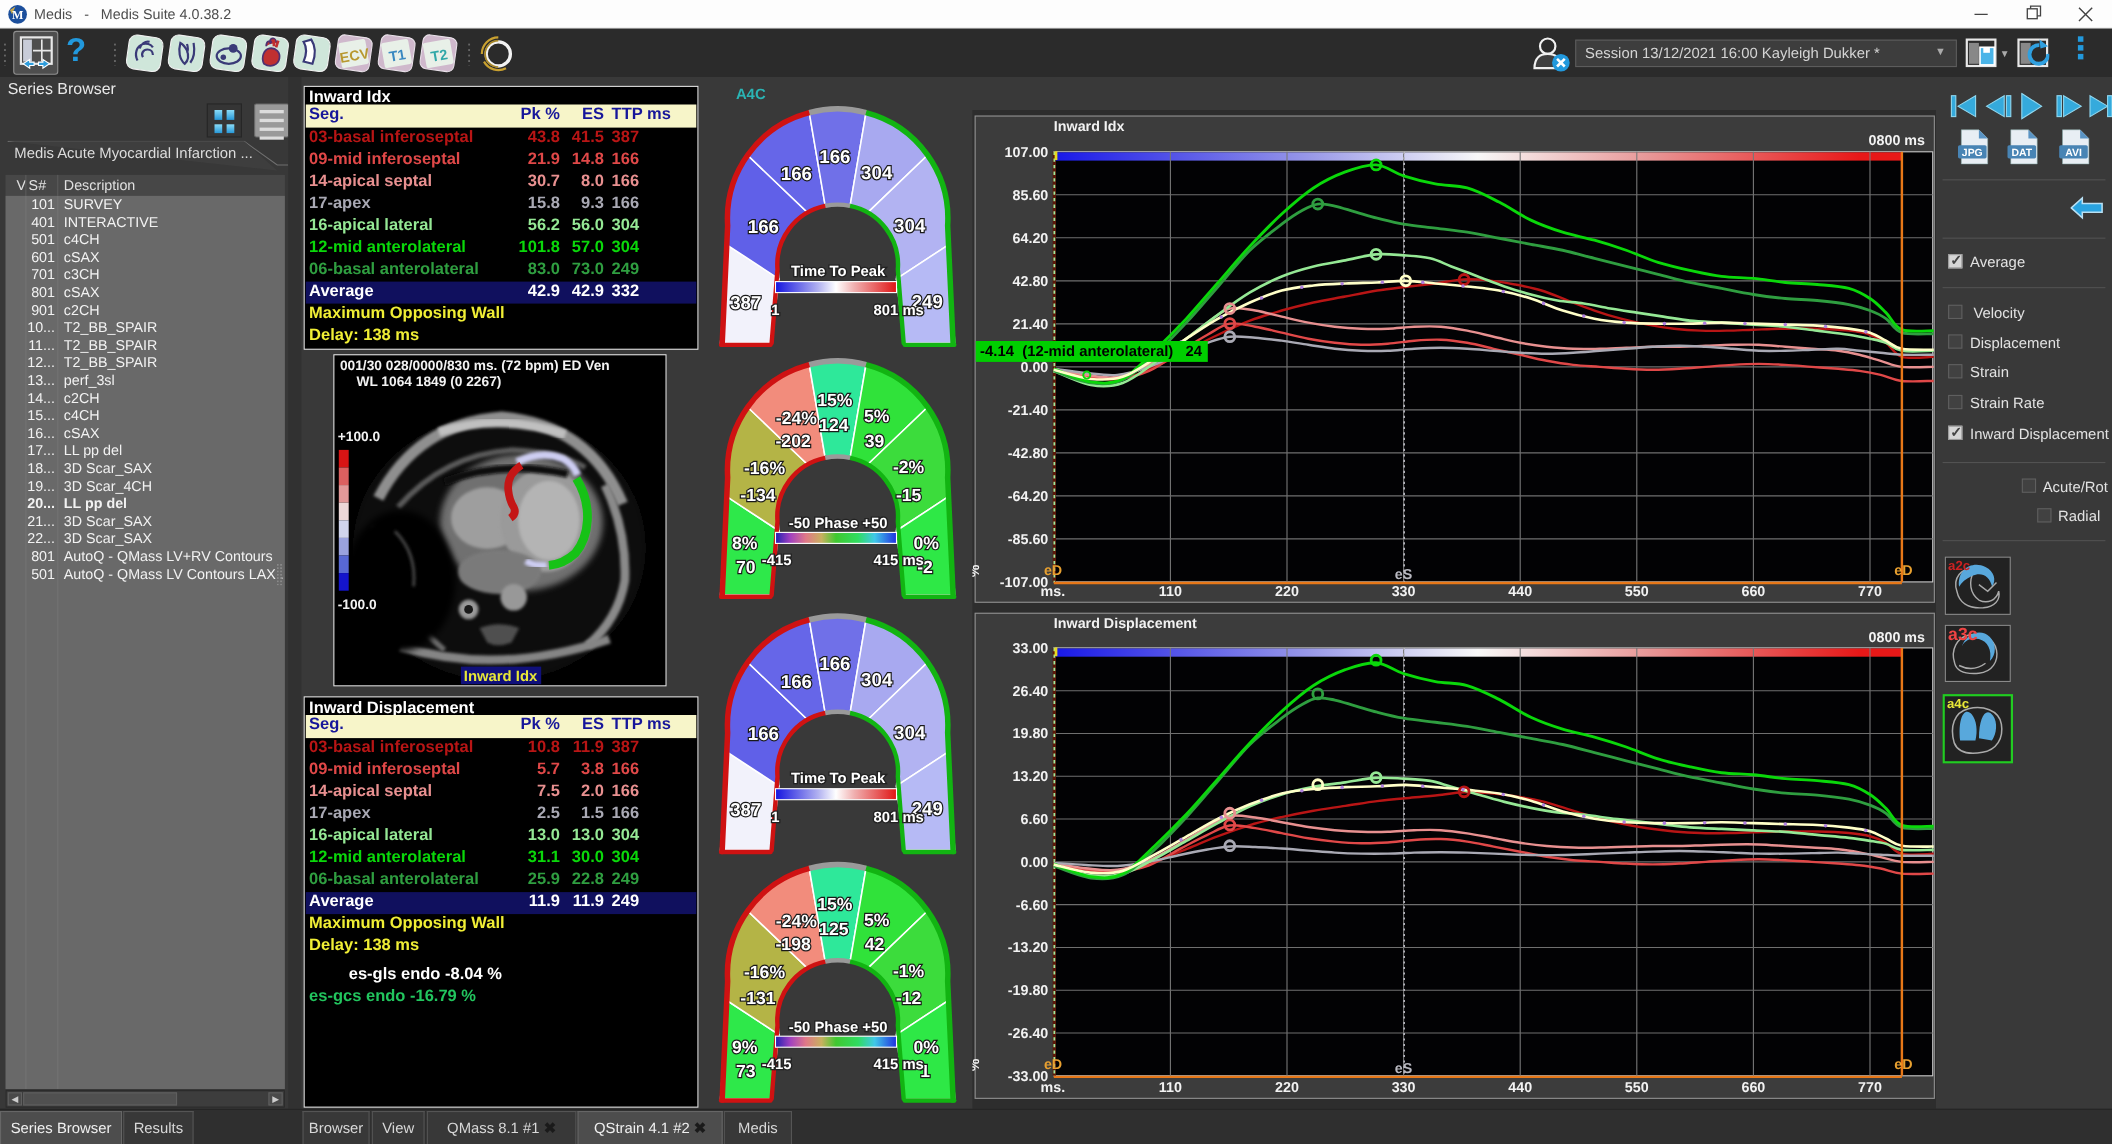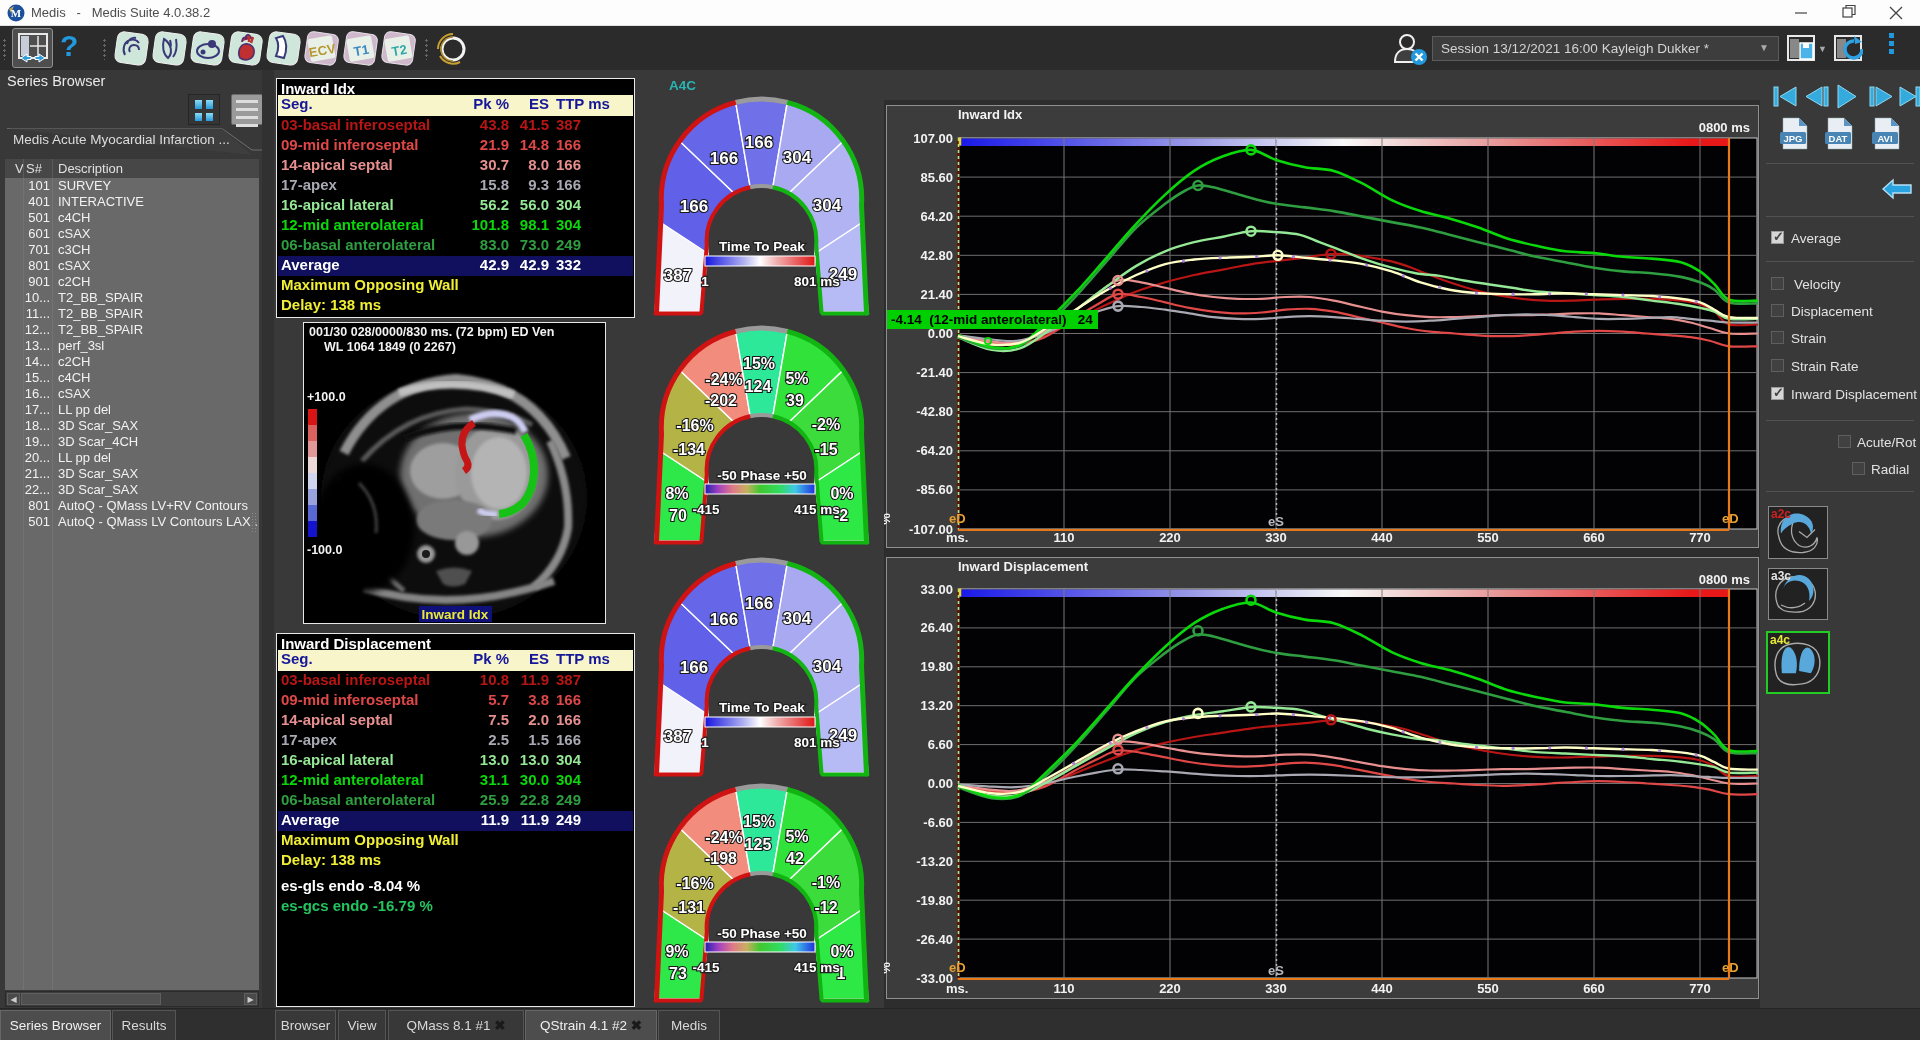--- a/index.html
+++ b/index.html
@@ -224,21 +224,21 @@
         <span class="ldesc">LL pp del</span>
       </div>
       <div class="lrow" style="top:240.0px;">
         <span class="lnum">18...</span>
         <span class="ldesc">3D Scar_SAX</span>
       </div>
       <div class="lrow" style="top:256.0px;">
         <span class="lnum">19...</span>
         <span class="ldesc">3D Scar_4CH</span>
       </div>
-      <div class="lrow" style="top:272.0px;">
+      <div class="lrow" style="top:272.0px;font-weight:bold;">
         <span class="lnum">20...</span>
         <span class="ldesc">LL pp del</span>
       </div>
       <div class="lrow" style="top:288.0px;">
         <span class="lnum">21...</span>
         <span class="ldesc">3D Scar_SAX</span>
       </div>
       <div class="lrow" style="top:304.0px;">
         <span class="lnum">22...</span>
         <span class="ldesc">3D Scar_SAX</span>
@@ -294,21 +294,21 @@
     </div>
     <div class="srow" style="top:117px;color:#95e895;">
       <span class="sc1">16-apical lateral</span>
       <span class="sc2">56.2</span>
       <span class="sc3">56.0</span>
       <span class="sc4">304</span>
     </div>
     <div class="srow" style="top:137px;color:#0ad80a;">
       <span class="sc1">12-mid anterolateral</span>
       <span class="sc2">101.8</span>
-      <span class="sc3">98.1</span>
+      <span class="sc3">57.0</span>
       <span class="sc4">304</span>
     </div>
     <div class="srow" style="top:157px;color:#2f9e40;">
       <span class="sc1">06-basal anterolateral</span>
       <span class="sc2">83.0</span>
       <span class="sc3">73.0</span>
       <span class="sc4">249</span>
     </div>
     <div class="srow" style="top:177px;background:#10105e;color:#fff;">
       <span class="sc1">Average</span>
@@ -378,21 +378,21 @@
       <span class="sc2">11.9</span>
       <span class="sc3">11.9</span>
       <span class="sc4">249</span>
     </div>
     <div class="srow" style="top:197px;color:#f0ee35;">
       <span class="sc1">Maximum Opposing Wall</span>
     </div>
     <div class="srow" style="top:217px;color:#f0ee35;">
       <span class="sc1">Delay: 138 ms</span>
     </div>
-    <div class="srow" style="top:243px;color:#fff;">
+    <div class="srow" style="top:243px;color:#fff;margin-left:36px;">
       <span class="sc1">es-gls endo -8.04 %</span>
     </div>
     <div class="srow" style="top:263px;color:#22c55e;">
       <span class="sc1">es-gcs endo -16.79 %</span>
     </div>
   </div>
 <div class="abs" style="left:303px;top:322px;width:303px;height:302px;background:#000;border:1px solid #e8e8e8;"></div>
 <svg class="abs" style="left:304px;top:323px;" width="301" height="300" viewBox="0 0 301 300">
 <defs>
  <filter id="b1" x="-30%" y="-30%" width="160%" height="160%">
@@ -841,21 +841,21 @@
 <path d="M12 26 C10 10 24 2 36 8 C44 12 46 20 42 26 C40 16 32 12 24 16 C18 19 14 22 12 26 Z" fill="#58a8dc"></path>
 <path d="M30 24 l8 6 8-8" fill="none" stroke="#aaa" stroke-width="1.3"></path>
     </svg>
 <div class="abs" style="left:2px;top:0px;color:#cc2222;font-size:12px;font-weight:bold;">a2c</div></div>
 <div class="abs" style="left:1768px;top:568px;width:60px;height:52px;background:#222;border:1px solid #8a8a8a;">
 <svg width="56" height="48" viewBox="0 0 56 48">
       <path d="M8 34 C4 22 10 10 22 8 C34 6 44 12 46 22 C48 32 42 42 30 43 C18 44 10 42 8 34 Z" fill="none" stroke="#aaa" stroke-width="1.3"></path>
 <path d="M14 20 C18 6 32 2 40 10 C46 16 46 26 40 32 C42 22 38 14 30 12 C22 10 16 14 14 20 Z" fill="#58a8dc"></path>
 <path d="M12 36 c8 4 16 4 24-2" fill="none" stroke="#aaa" stroke-width="1.3"></path>
     </svg>
-<div class="abs" style="left:2px;top:0px;color:#e5e5e5;font-size:12px;font-weight:bold;">a3c</div></div>
+<div class="abs" style="left:2px;top:0px;color:#ef4444;font-size:16px;font-weight:bold;">a3c</div></div>
 <div class="abs" style="left:1766px;top:631px;width:64px;height:63px;background:#222;border:2px solid #22cc22;">
 <svg width="60" height="59" viewBox="0 0 56 48">
       <path d="M8 36 C4 22 8 10 20 7 C32 4 46 8 48 20 C50 32 44 42 32 44 C20 46 11 44 8 36 Z" fill="none" stroke="#aaa" stroke-width="1.3"></path>
 <path d="M13 34 C11 14 17 5 23 12 C27 17 28 26 26 34 Z M29 32 C29 14 35 5 41 13 C45 19 44 28 40 34 Z" fill="#58a8dc"></path>
     </svg>
 <div class="abs" style="left:2px;top:0px;color:#e8e838;font-size:12px;font-weight:bold;">a4c</div></div>
 <div id="bottombar">
  <div class="btab active" style="left:0px;width:111px;">Series Browser</div>
  <div class="btab" style="left:112px;width:64px;">Results</div>
  <div class="btab" style="left:275px;width:61px;">Browser</div>

